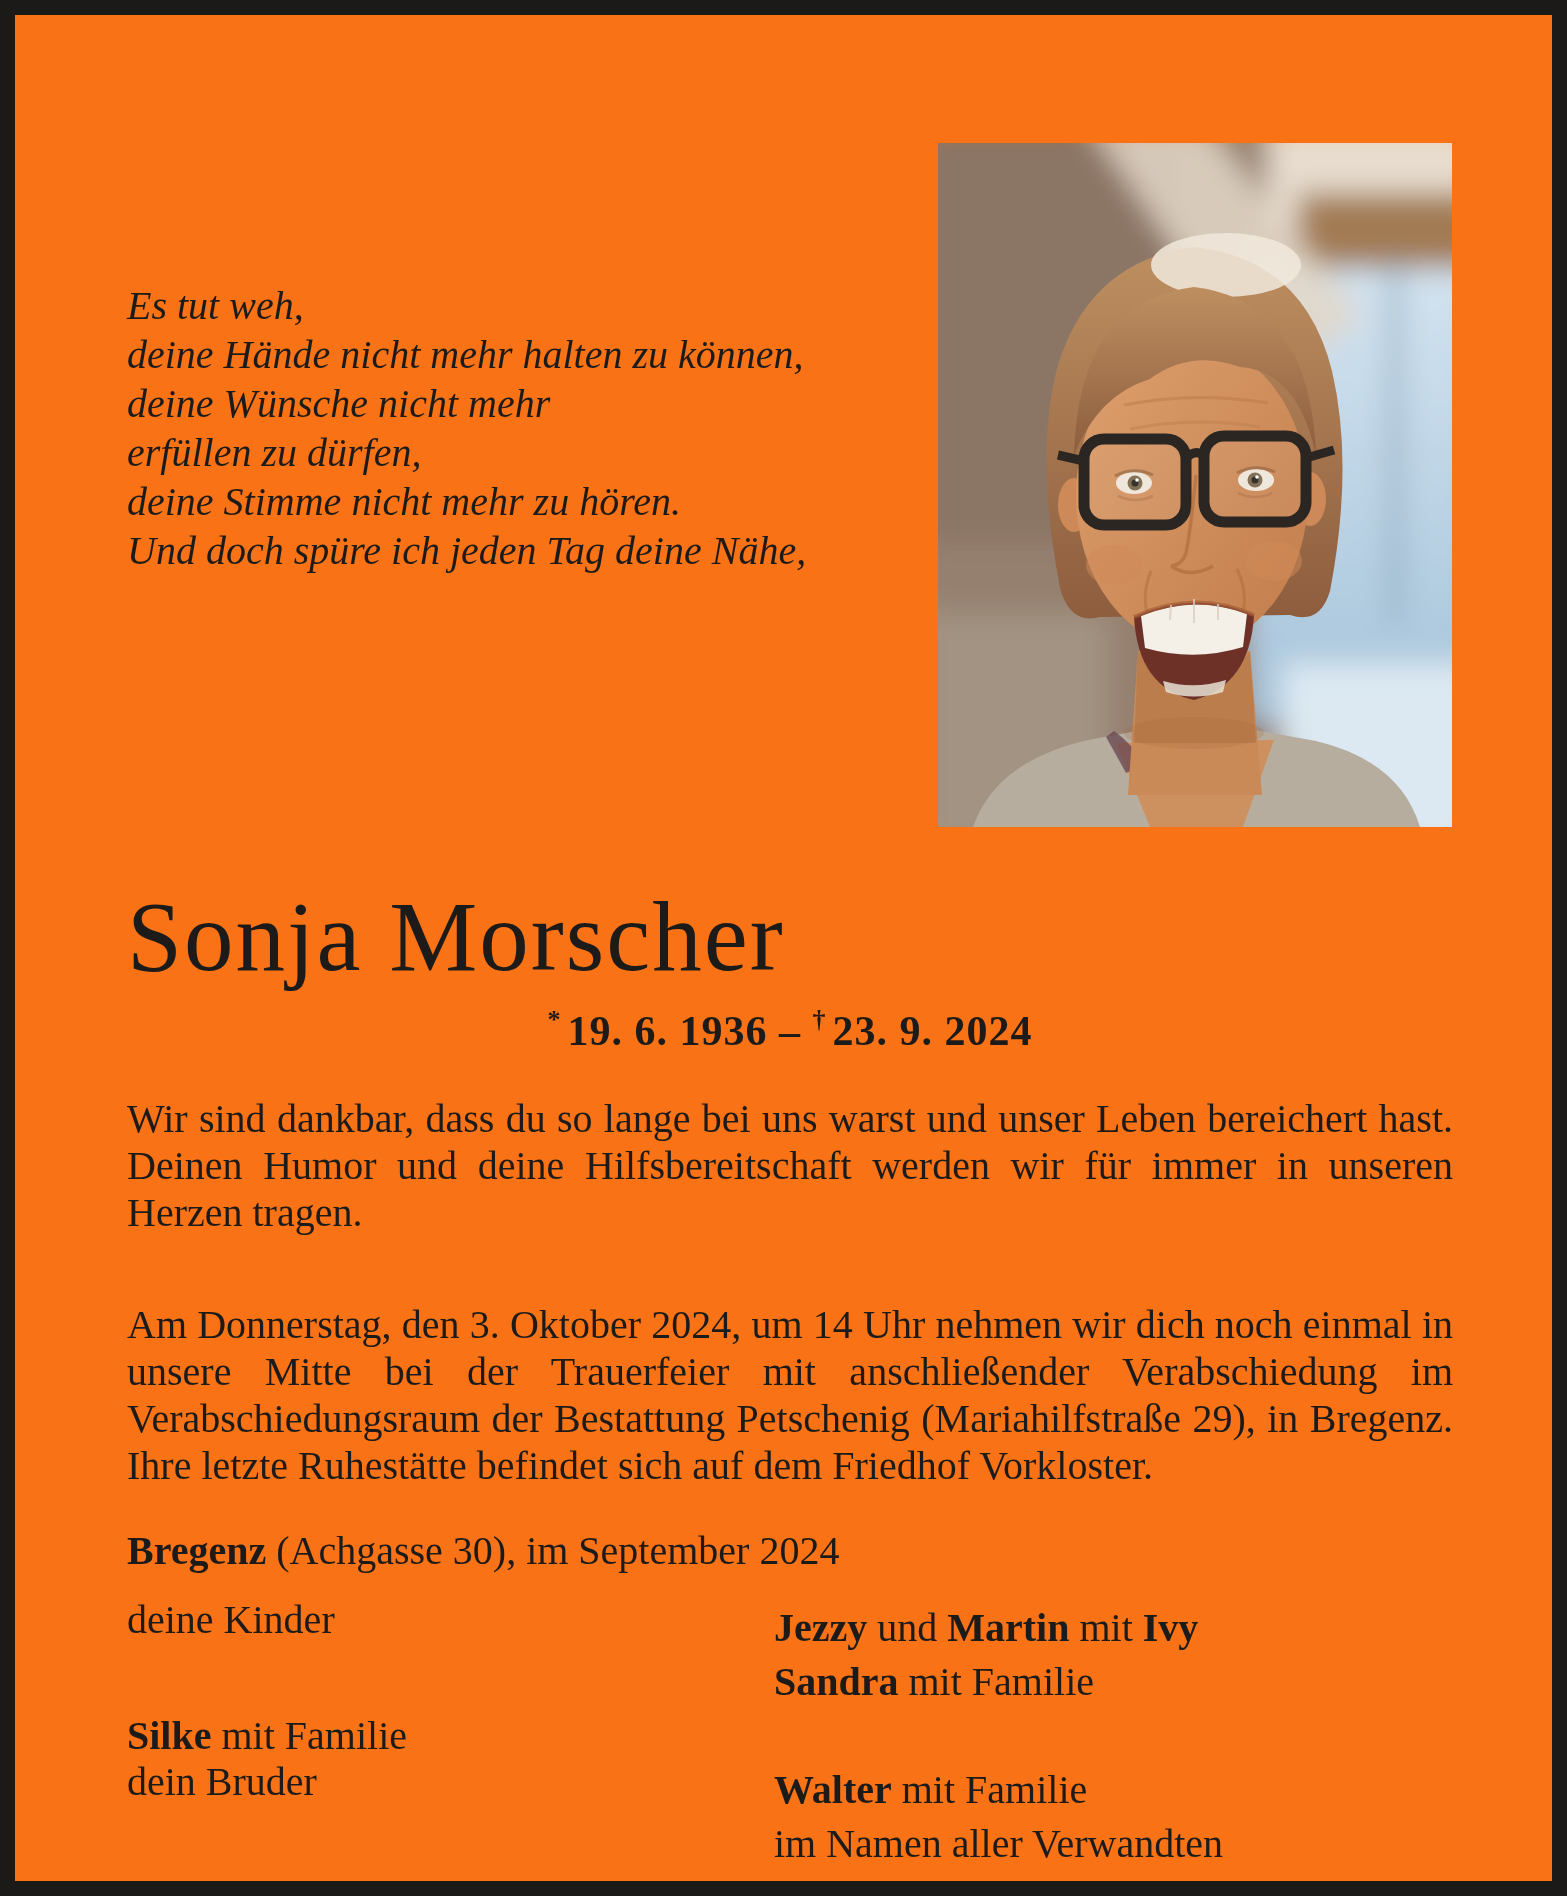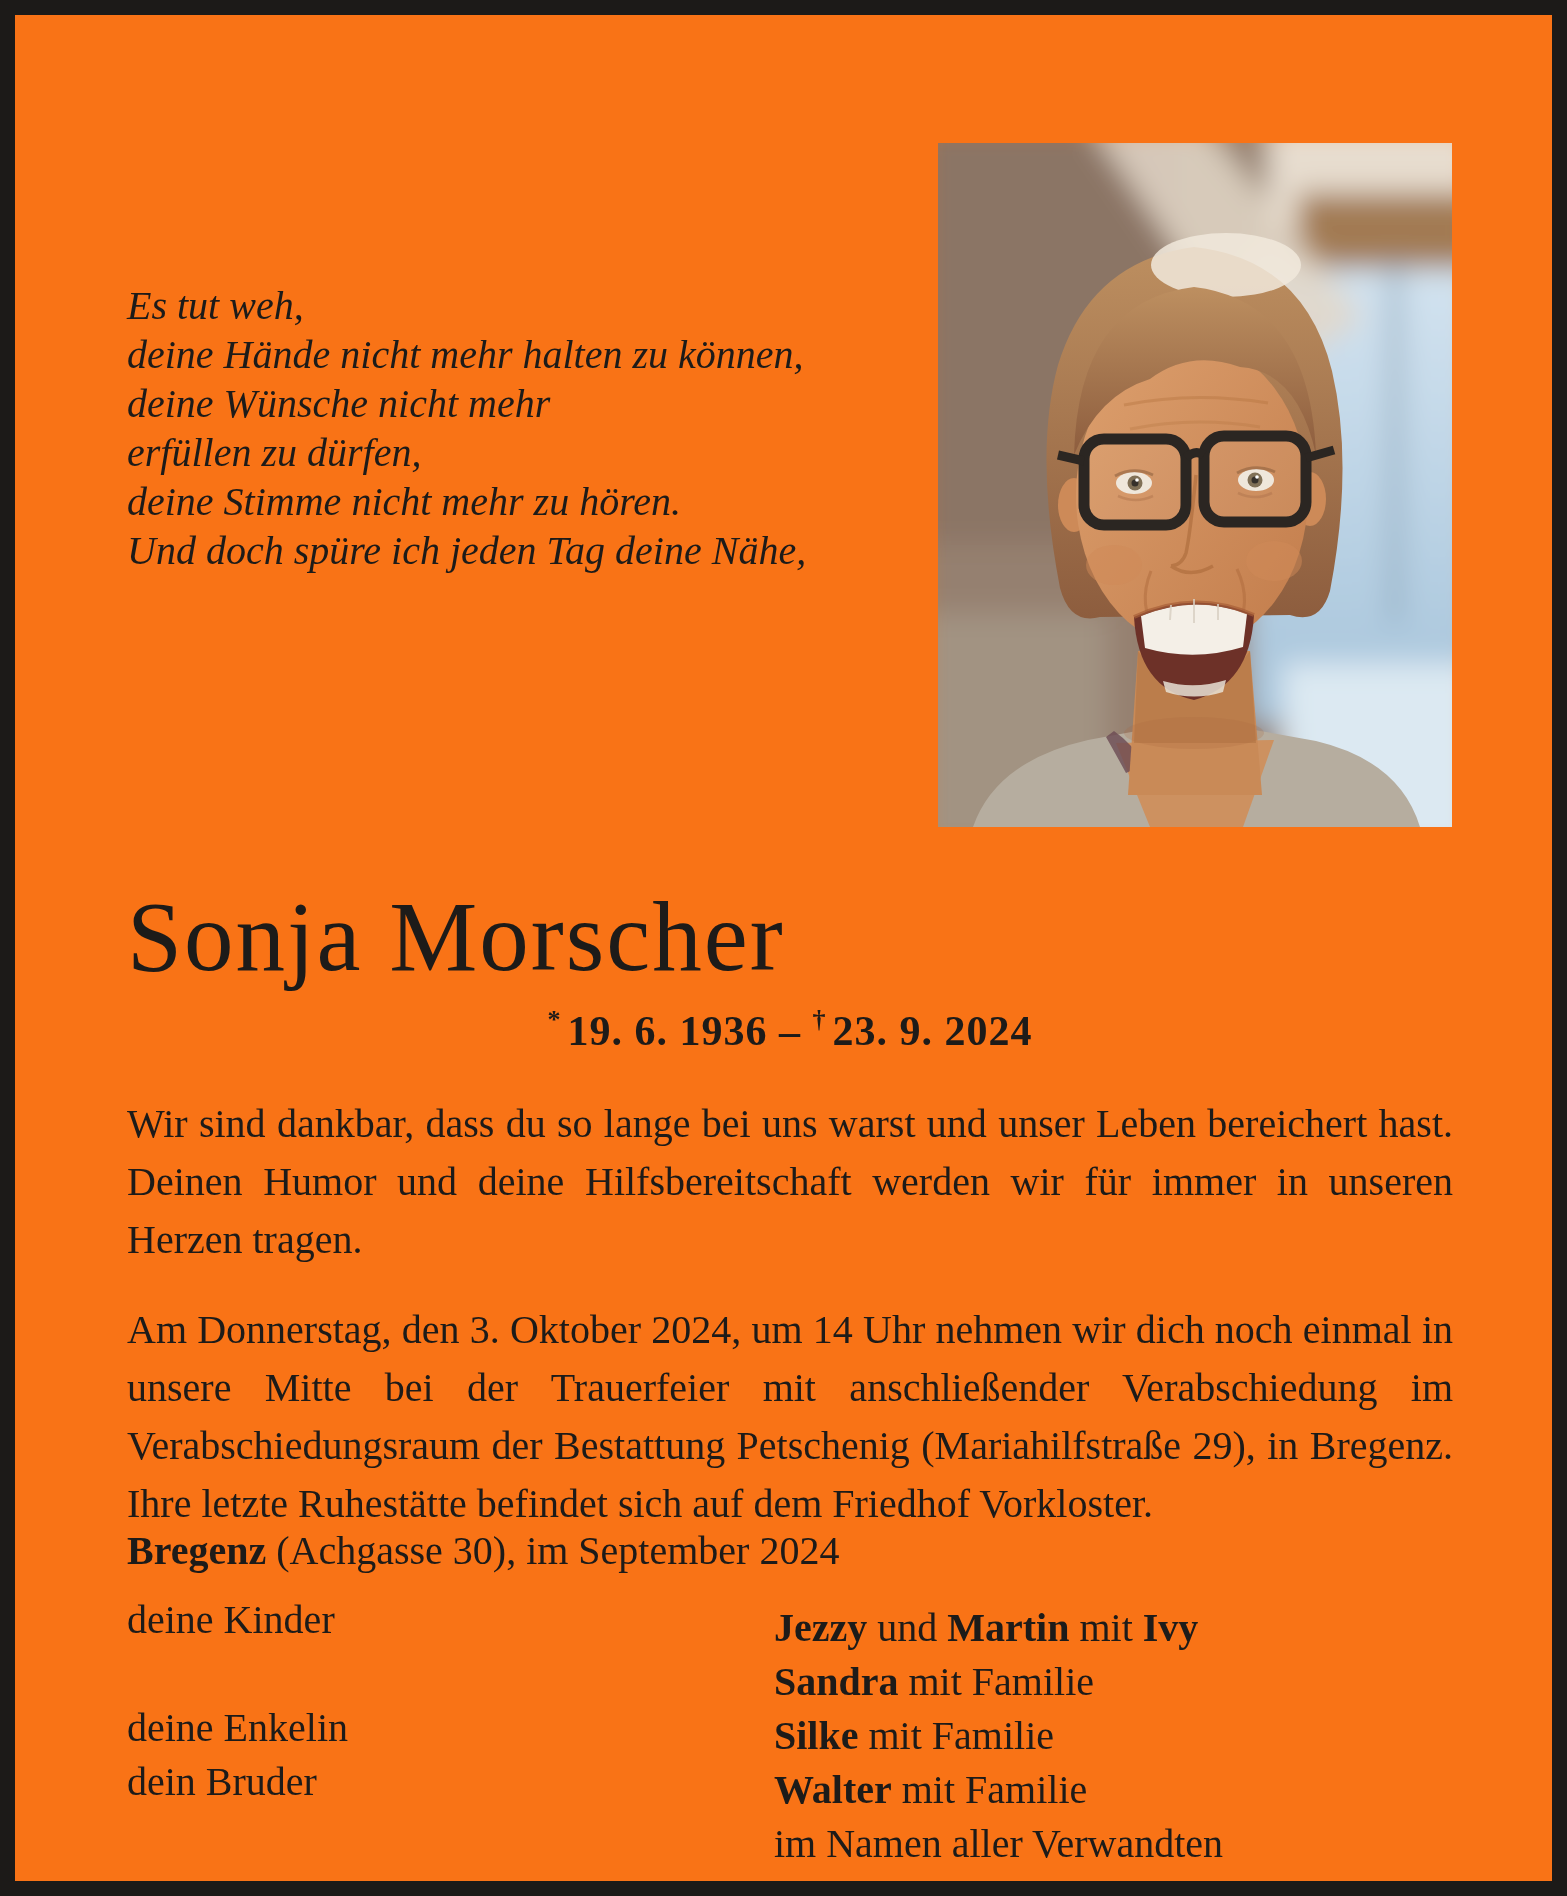--- a/index.html
+++ b/index.html
@@ -65,21 +65,21 @@
     position: relative;
     top: -2px;
     vertical-align: super;
     padding-right: 6px;
   }
   .para {
     position: absolute;
     left: 112px;
     width: 1326px;
     font-size: 40px;
-    line-height: 58px;
+    line-height: 47px;
     text-align: justify;
     margin: 0;
   }
   .para-thanks { top: 1080px; }
   .para-funeral { top: 1286px; }
   .dateline {
     position: absolute;
     left: 112px;
     top: 1512px;
     font-size: 40px;
@@ -236,21 +236,20 @@
   <div class="family" id="family-rows">
       <div class="family-row">
         <span class="family-label">deine Kinder</span>
         <span class="family-value"><b>Jezzy</b><span> und </span><b>Martin</b><span> mit </span><b>Ivy</b></span>
       </div>
       <div class="family-row">
         <span class="family-label"></span>
         <span class="family-value"><b>Sandra</b><span> mit Familie</span></span>
       </div>
       <div class="family-row">
-        <span class="family-label">deine Enkelin</span>
         <span class="family-value"><b>Silke</b><span> mit Familie</span></span>
       </div>
       <div class="family-row">
         <span class="family-label">dein Bruder</span>
         <span class="family-value"><b>Walter</b><span> mit Familie</span></span>
       </div>
       <div class="family-row">
         <span class="family-label"></span>
         <span class="family-value"><span>im Namen aller Verwandten</span></span>
       </div>

